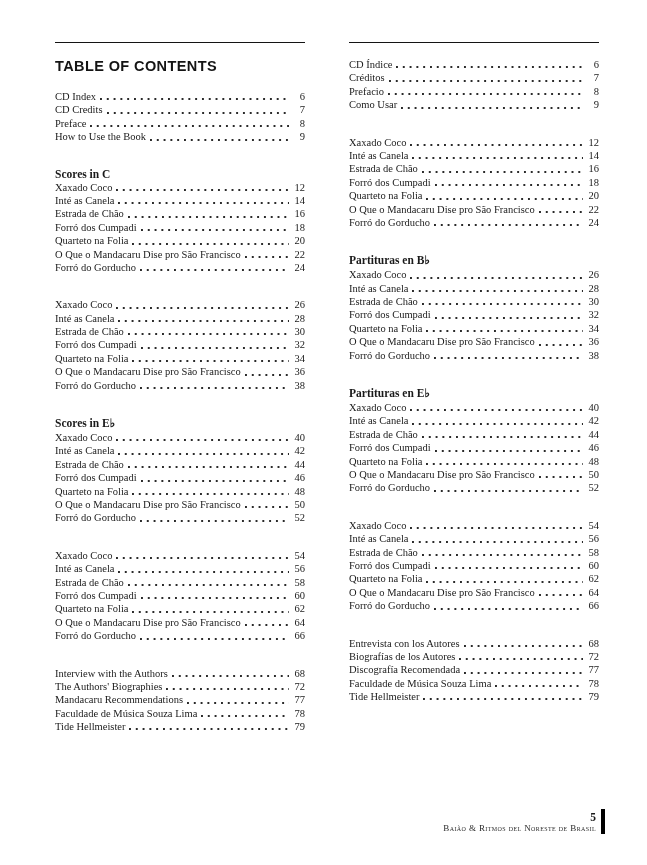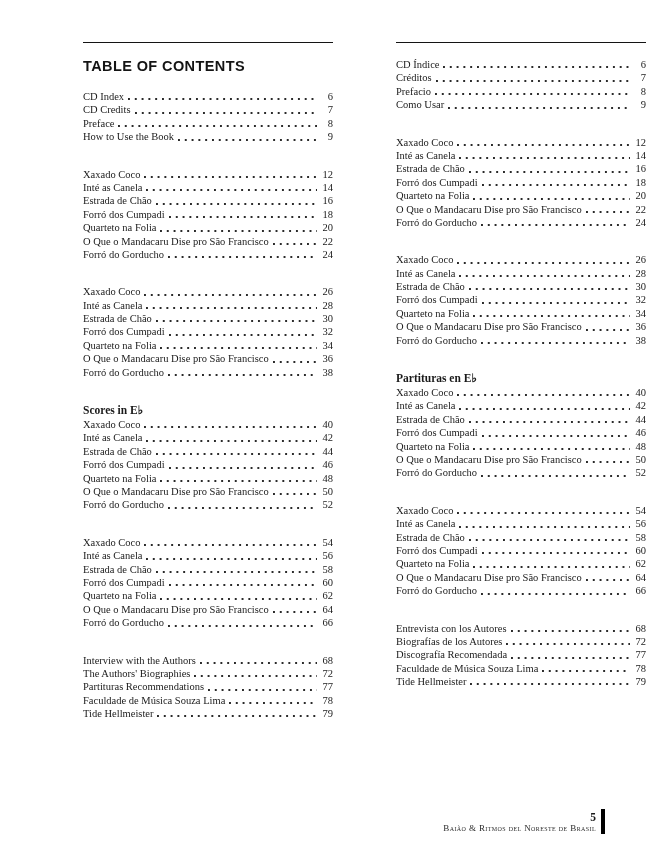--- a/index.html
+++ b/index.html
@@ -9,22 +9,21 @@
     margin:0 auto;
     background:#ffffff;
     color:#1a1a1a;
     font-family:"Liberation Serif", serif;
     overflow:hidden;
   }
   .columns {
     position:absolute;
     top:42px; left:55px;
     display:flex;
-    gap:63px;
-    margin-left:28px;
+    gap:44px;
   }
   .col { width:250px; }
   .rule {
     border-top:1.6px solid #141414;
     margin:0 0 15px 0;
   }
   .col-heading {
     font-family:"Liberation Sans", sans-serif;
     font-weight:700;
     font-size:14.5px;
@@ -107,20 +106,21 @@
               <span class="leader"></span>
               <span class="page-num">8</span>
             </div>
             <div class="entry">
               <span class="entry-title">How to Use the Book</span>
               <span class="leader"></span>
               <span class="page-num">9</span>
             </div>
           </div>
           <div class="section">
+            <div class="section-header">Scores in C</div>
             <div class="entry">
               <span class="entry-title">Xaxado Coco</span>
               <span class="leader"></span>
               <span class="page-num">12</span>
             </div>
             <div class="entry">
               <span class="entry-title">Inté as Canela</span>
               <span class="leader"></span>
               <span class="page-num">14</span>
             </div>
@@ -267,21 +267,21 @@
               <span class="entry-title">Interview with the Authors</span>
               <span class="leader"></span>
               <span class="page-num">68</span>
             </div>
             <div class="entry">
               <span class="entry-title">The Authors' Biographies</span>
               <span class="leader"></span>
               <span class="page-num">72</span>
             </div>
             <div class="entry">
-              <span class="entry-title">Partituras Recommendations</span>
+              <span class="entry-title">Mandacaru Recommendations</span>
               <span class="leader"></span>
               <span class="page-num">77</span>
             </div>
             <div class="entry">
               <span class="entry-title">Faculdade de Música Souza Lima</span>
               <span class="leader"></span>
               <span class="page-num">78</span>
             </div>
             <div class="entry">
               <span class="entry-title">Tide Hellmeister</span>
@@ -347,20 +347,21 @@
               <span class="leader"></span>
               <span class="page-num">22</span>
             </div>
             <div class="entry">
               <span class="entry-title">Forró do Gorducho</span>
               <span class="leader"></span>
               <span class="page-num">24</span>
             </div>
           </div>
           <div class="section">
+            <div class="section-header">Partituras en B♭</div>
             <div class="entry">
               <span class="entry-title">Xaxado Coco</span>
               <span class="leader"></span>
               <span class="page-num">26</span>
             </div>
             <div class="entry">
               <span class="entry-title">Inté as Canela</span>
               <span class="leader"></span>
               <span class="page-num">28</span>
             </div>

